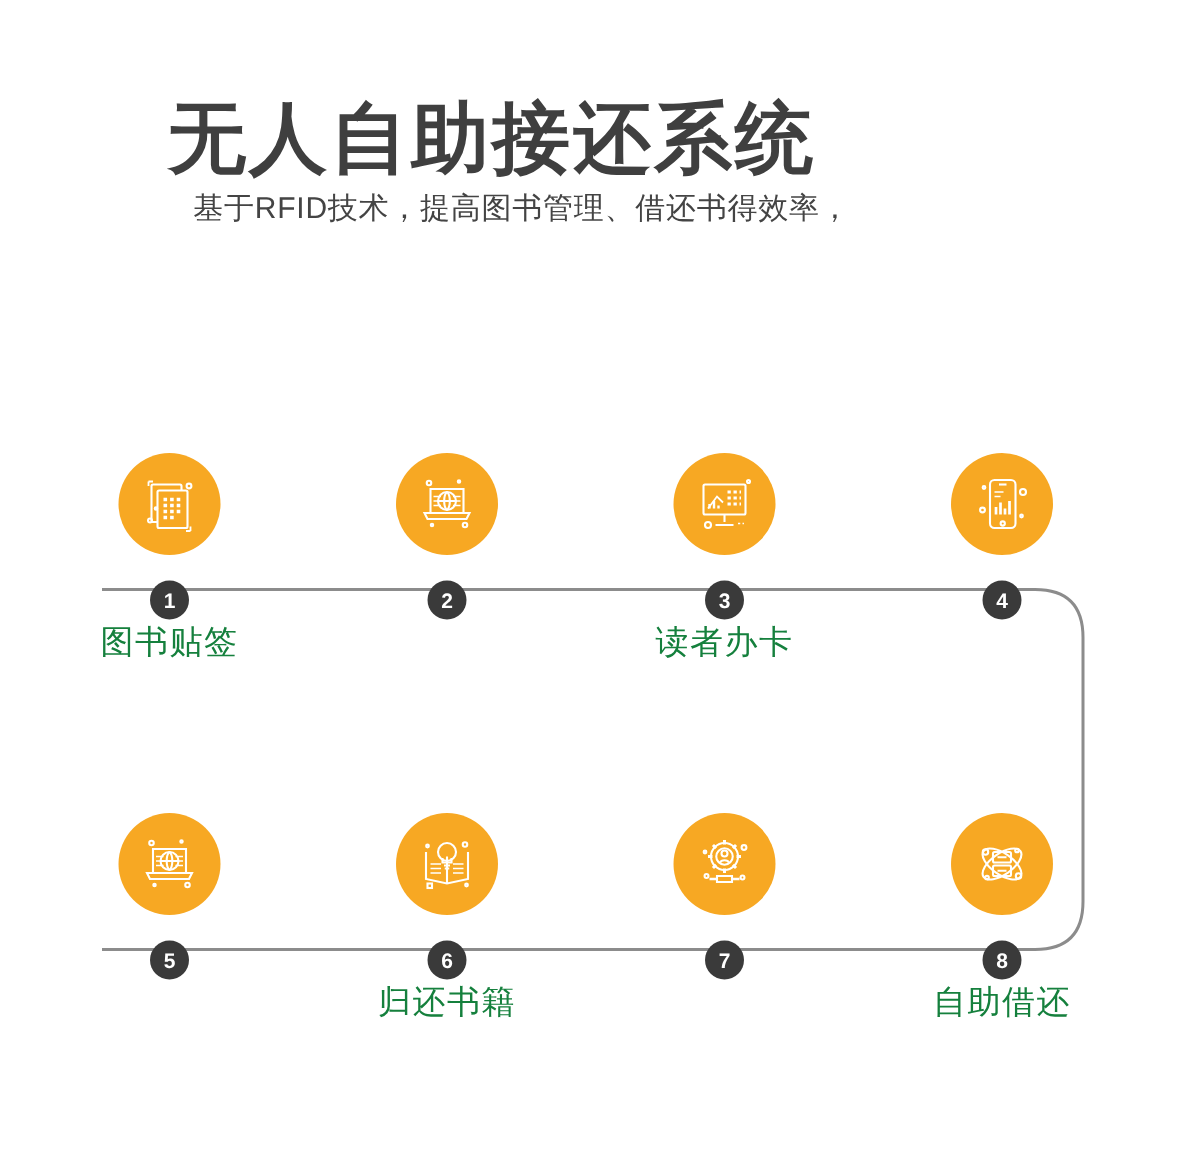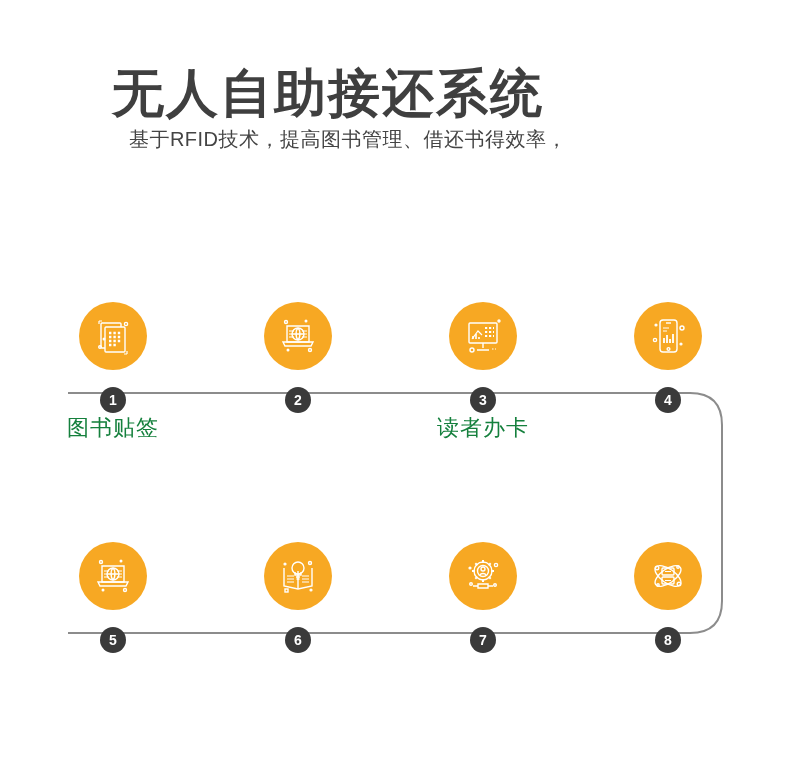--- a/index.html
+++ b/index.html
@@ -245,20 +245,21 @@
             <path d="M11 22h7M11 25h7M11 28h7" stroke-width="1"></path>
             <path d="M26 22h7M26 25h7M26 28h7" stroke-width="1"></path>
             <circle cx="34" cy="9" r="1.5"></circle>
             <circle cx="9" cy="10" r="0.9"></circle>
             <rect x="9" y="35" width="3" height="3"></rect>
             <circle cx="35" cy="36" r="0.9"></circle>
           </svg>
         </span>
       </div>
       <div class="badge">6</div>
+      <div class="step-label">归还书籍</div>
     </div>
 
     <div class="step" style="left:408px; top:12px;">
       <div class="icon-circle">
         <span>
           <svg width="44" height="44" viewBox="0 0 44 44" fill="none" stroke="#ffffff" stroke-width="1.4">
             <circle cx="22" cy="17" r="9"></circle>
             <circle cx="22" cy="17" r="5.5"></circle>
             <circle cx="22" cy="15" r="2"></circle>
             <path d="M19 21c.8-2 5.2-2 6 0"></path>
@@ -285,15 +286,16 @@
             <rect x="16" y="23" width="12" height="7" rx="1"></rect>
             <path d="M19 17.5h6M19 26.5h6" stroke-width="1.2"></path>
             <circle cx="11" cy="14" r="1.8"></circle>
             <circle cx="33" cy="30" r="1.8"></circle>
             <circle cx="32" cy="13" r="1.2"></circle>
             <circle cx="12" cy="31" r="1.2"></circle>
           </svg>
         </span>
       </div>
       <div class="badge">8</div>
+      <div class="step-label">自助借还</div>
     </div>
   </div>
 </div>
 
 </body></html>

